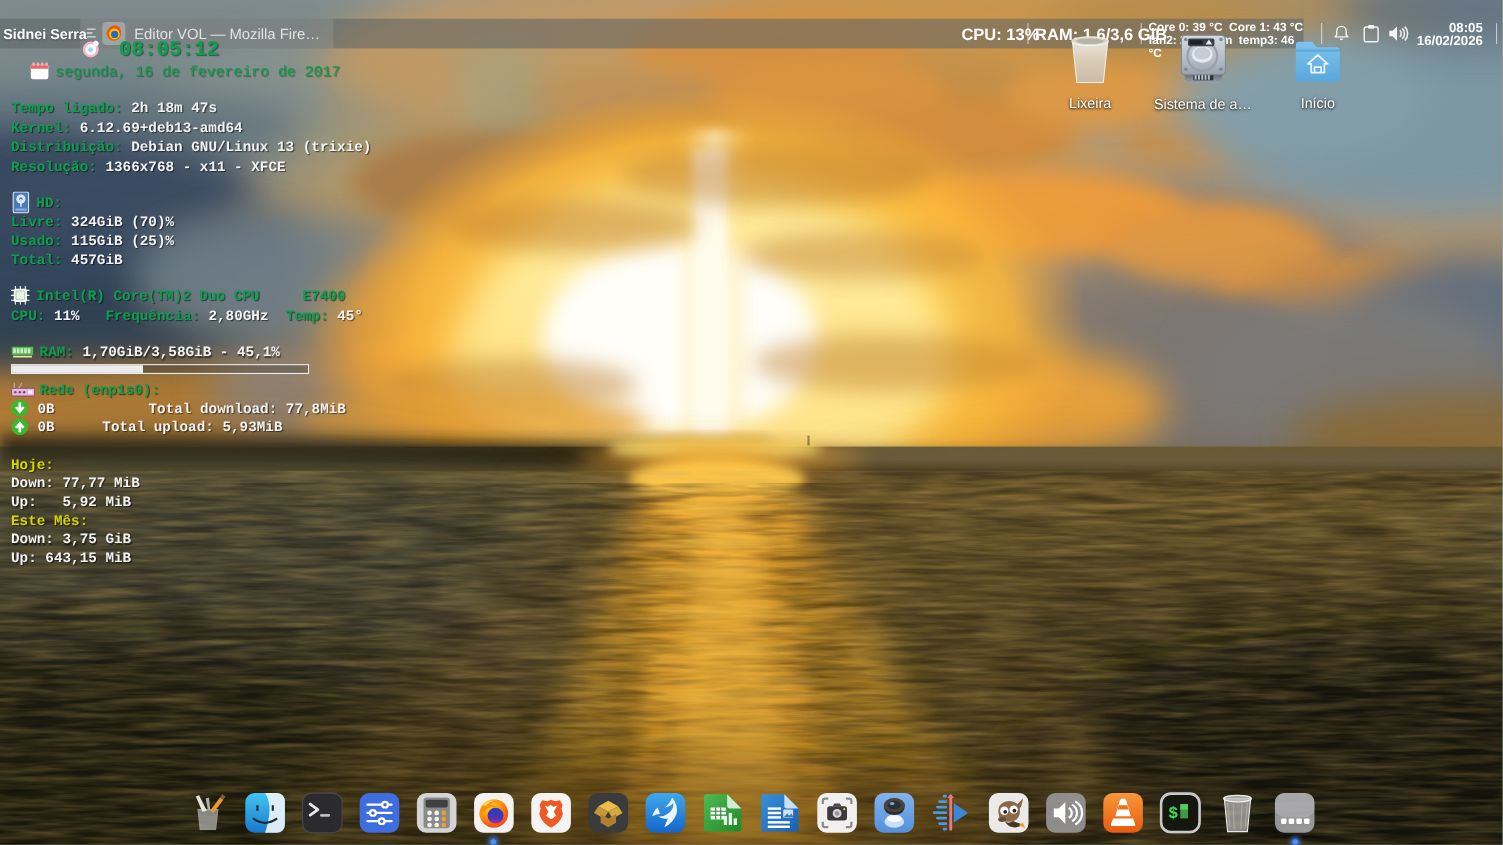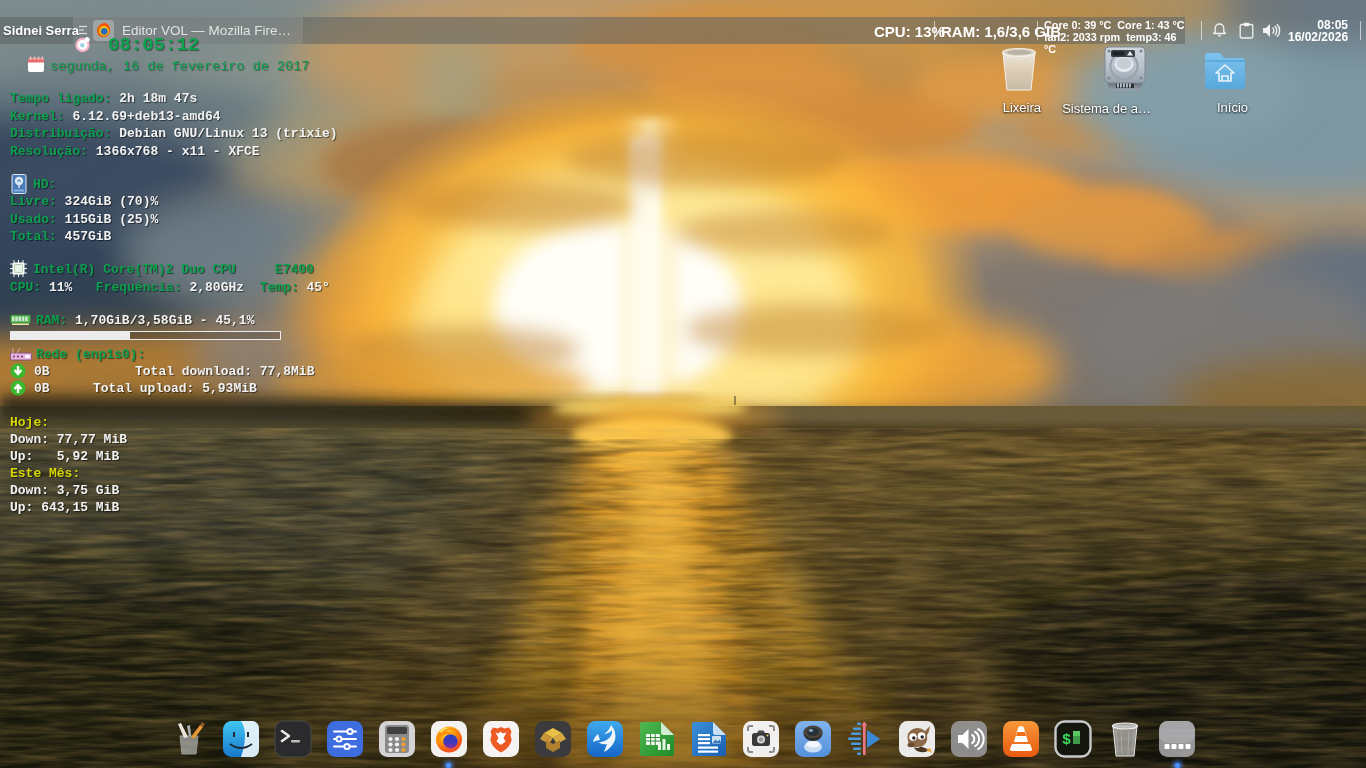--- a/index.html
+++ b/index.html
@@ -20,21 +20,21 @@
 #conky { position:absolute; left:0; top:0; width:420px; height:520px; font-family:Liberation Mono, monospace; }
 #conky .ctime { position:absolute; left:108px; top:34px; font-size:19px; font-weight:bold; color:#0ca04e; text-shadow:1px 1px 1px rgba(0,0,0,0.45); }
 #conky .cdate { position:absolute; left:50px; top:58.5px; font-size:13.5px; color:#0ca04e; text-shadow:1px 1px 1px rgba(0,0,0,0.4); }
 #conky .cl { position:absolute; left:10px; font-size:13px; font-weight:bold; color:#f2f2f2; text-shadow:1px 1px 1px rgba(0,0,0,0.55); white-space:pre; }
 #conky .g { color:#0ca04e; }
 #conky .y { color:#d6d600; }
 #rambar { position:absolute; left:10px; top:331px; width:271px; height:9px; border:1.4px solid #ececec; background:rgba(40,40,40,0.25); }
 #ramfill { width:119px; height:100%; background:#ececec; }
 
 
-.dico { position:absolute; top:44px; width:100px; text-align:right; }
+.dico { position:absolute; top:29px; width:100px; text-align:center; }
 .dlab { margin-top:4px; font-size:13px; color:#fff; text-shadow:0 1px 2px rgba(0,0,0,0.75), 0 0 3px rgba(0,0,0,0.5); }
 
 #dock { position:absolute; left:0; top:718px; width:1366px; height:50px; }
 .dk { position:absolute; top:2px; height:38px; }
 .dk svg { display:block; }
 .ind { position:absolute; top:45px; width:5px; height:5px; border-radius:50%; background:#4a90ff; box-shadow:0 0 4px 2px rgba(70,140,255,0.8); }
 </style>
 </head>
 <body>
 <div id="desk">

